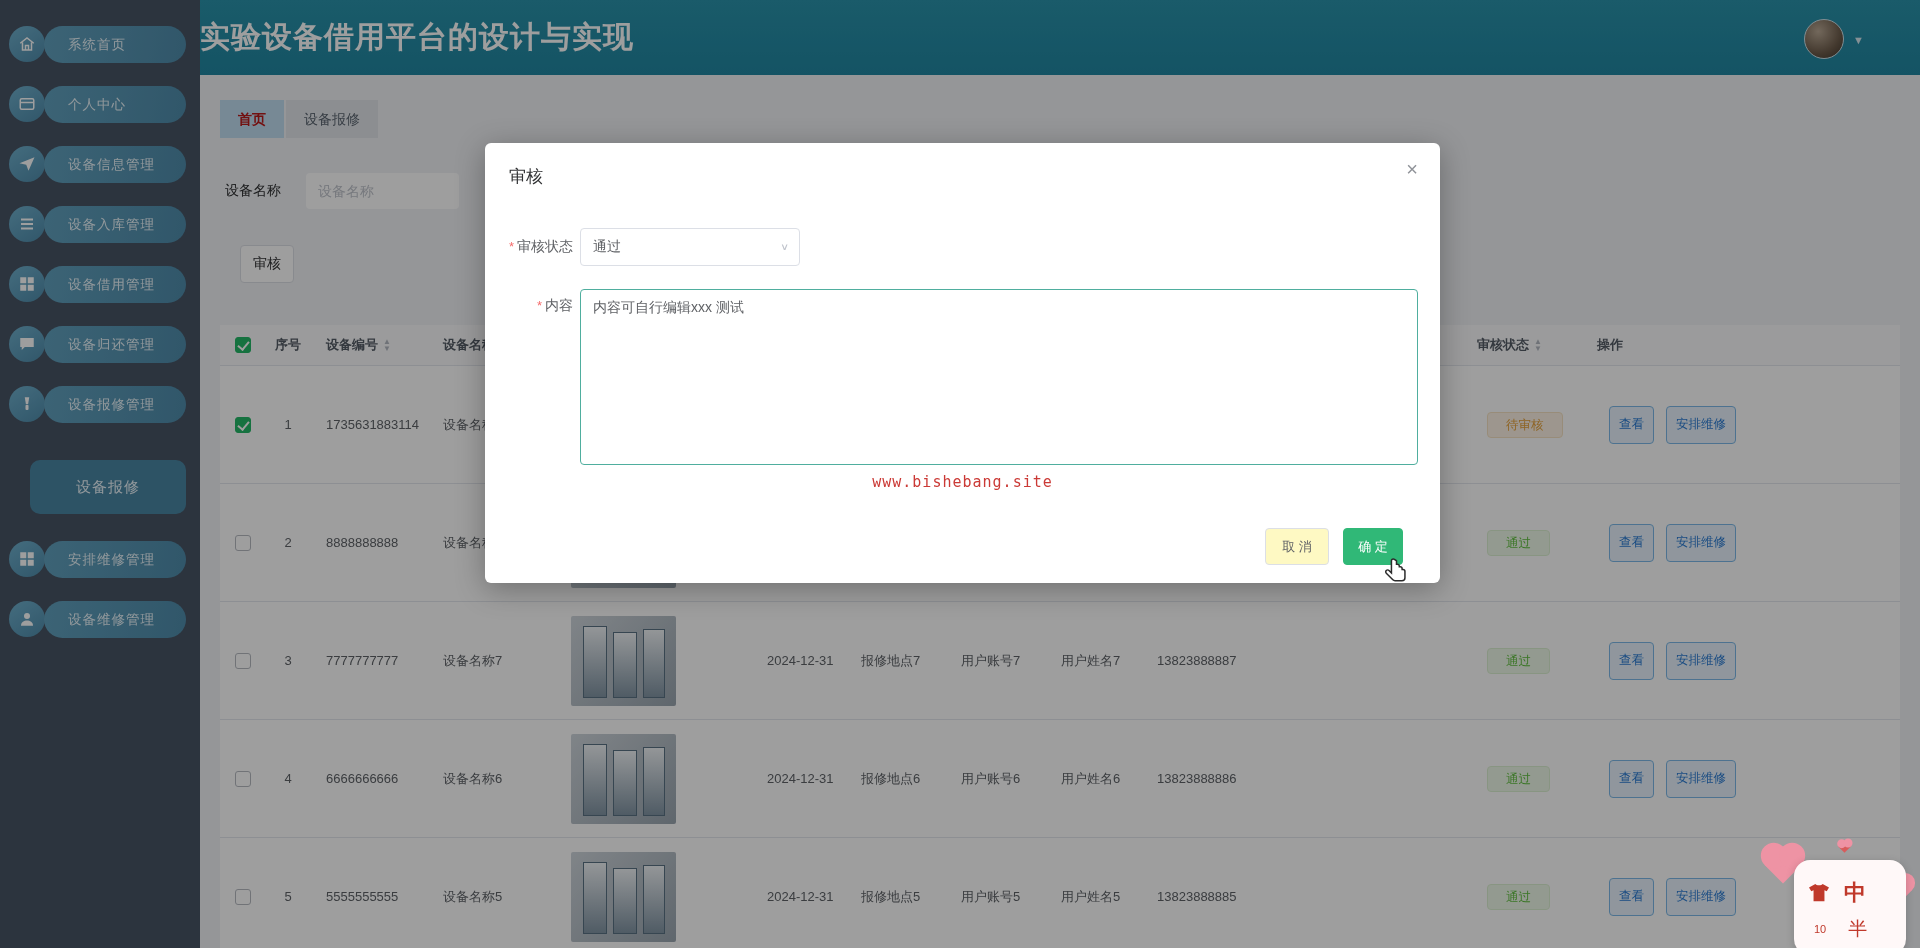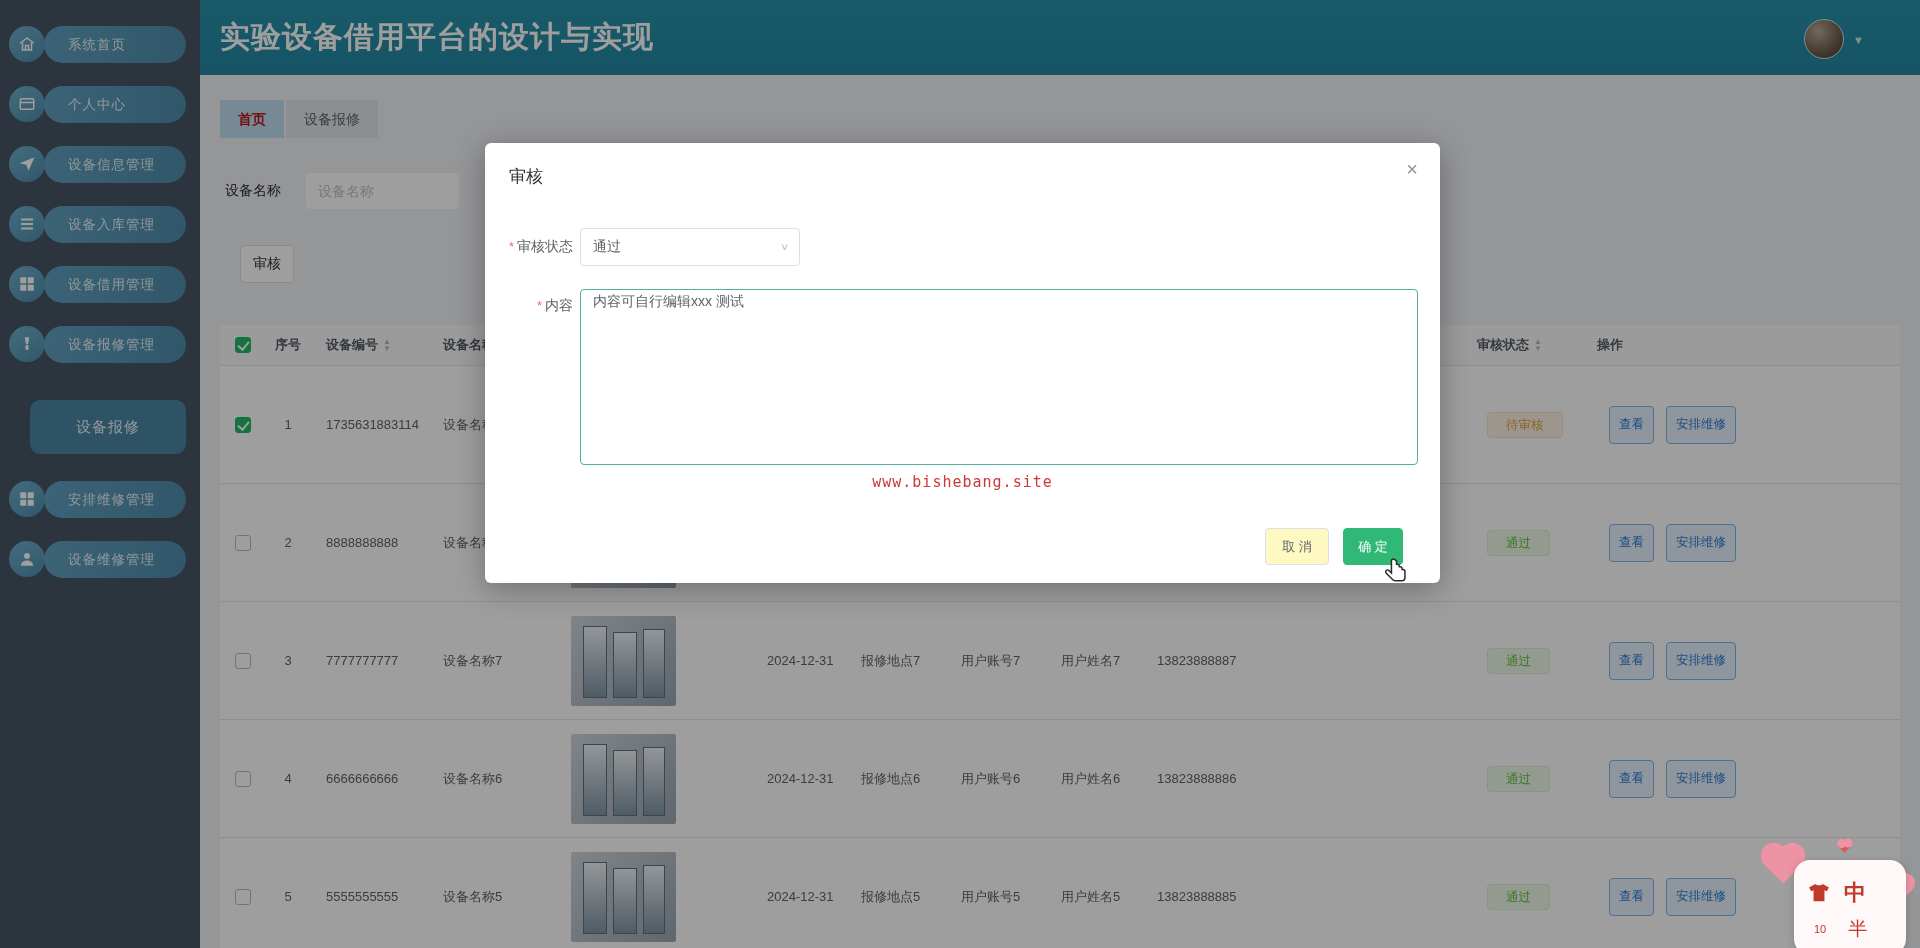--- a/index.html
+++ b/index.html
@@ -16,21 +16,21 @@
     background:linear-gradient(145deg,#6fb0cd,#4f8cab);display:flex;align-items:center;justify-content:center;}
   .side-pill{position:absolute;left:44px;right:14px;top:0;height:37px;border-radius:19px;
     background:linear-gradient(100deg,#61a1be,#4f8cab);display:flex;align-items:center;}
   .side-pill span{color:#eaf5fa;font-size:13.5px;padding-left:24px;white-space:nowrap;letter-spacing:1px;}
   .side-item.active{height:54px;margin:14px 14px 27px 30px;}
   .side-item.active .side-pill{left:0;right:0;height:54px;border-radius:10px;background:#4a86a4;justify-content:center;}
   .side-item.active .side-pill span{padding-left:0;font-size:15px;}
   
   .topbar{position:absolute;left:200px;top:0;right:0;height:75px;z-index:10;
     background:linear-gradient(180deg,#2a93ab,#2187a2);display:flex;align-items:center;}
-  .topbar .title{color:#ffffff;font-size:30px;font-weight:800;padding-left:20px;letter-spacing:1px;}
+  .topbar .title{color:#ffffff;font-size:30px;font-weight:800;letter-spacing:1px;}
   .avatar{position:absolute;right:76px;top:19px;width:38px;height:38px;border-radius:50%;
     background:radial-gradient(circle at 35% 30%,#b9a894,#6e5d4c 60%,#3f352b);border:1px solid #cfe3ea;}
   .avatar-caret{position:absolute;right:56px;top:34px;color:#d7e9f0;font-size:11px;}
   
   .main{position:absolute;left:200px;top:75px;right:0;bottom:0;background:#f0f2f5;}
   .tabs{position:absolute;left:20px;top:25px;display:flex;}
   .tab{height:38px;line-height:38px;padding:0 18px;font-size:14px;cursor:pointer;}
   .tab.active{background:#c0ddf1;color:#b91c1c;font-weight:bold;}
   .tab.inactive{background:#e3e6ea;color:#5a6470;margin-left:2px;}
   .search-label{position:absolute;left:25px;top:107px;font-size:14px;color:#303133;}
@@ -71,21 +71,21 @@
     z-index:60;box-shadow:0 6px 30px rgba(0,0,0,.3);}
   .m-title{position:absolute;left:24px;top:22px;font-size:17px;color:#303133;}
   .m-close{position:absolute;right:22px;top:16px;font-size:20px;color:#909399;cursor:pointer;line-height:20px;}
   .m-label{position:absolute;width:88px;text-align:right;font-size:14px;color:#606266;}
   .req{color:#f56c6c;margin-right:3px;font-size:13px;}
   .m-select{position:absolute;left:95px;top:85px;width:220px;height:38px;border:1px solid #dcdfe6;border-radius:4px;
     box-sizing:border-box;display:flex;align-items:center;cursor:pointer;background:#fff;}
   .m-select .val{font-size:14px;color:#606266;padding-left:12px;flex:1;}
   .m-select .car{color:#c0c4cc;font-size:12px;padding-right:10px;transform:scaleY(.8);}
   .m-textarea{position:absolute;left:95px;top:146px;width:838px;height:176px;border:1px solid #4fae9e;border-radius:4px;
-    box-sizing:border-box;padding:3px 12px;font-size:14px;color:#606266;resize:none;outline:none;
+    box-sizing:border-box;padding:9px 12px;font-size:14px;color:#606266;resize:none;outline:none;
     font-family:"Liberation Sans","DejaVu Sans",sans-serif;}
   .watermark{position:absolute;left:0;right:0;top:330px;text-align:center;color:#cb3a36;
     font-family:"DejaVu Sans Mono",monospace;font-size:15px;letter-spacing:1px;}
   .m-cancel{position:absolute;left:780px;top:385px;width:64px;height:37px;background:#fef9c3;border:1px solid #dcdfe6;
     border-radius:4px;color:#606266;font-size:13px;cursor:pointer;}
   .m-confirm{position:absolute;left:858px;top:385px;width:60px;height:37px;background:#30b877;border:1px solid #30b877;
     border-radius:4px;color:#fff;font-size:13px;cursor:pointer;}
   
   .cursor{position:absolute;left:1383px;top:556px;width:30px;height:32px;z-index:200;pointer-events:none;}
   
@@ -153,20 +153,30 @@
         <span class="side-ico">
           <svg width="18" height="18" viewBox="0 0 24 24" fill="#fff">
             <rect x="3" y="3" width="8" height="8"></rect>
             <rect x="13" y="3" width="8" height="8"></rect>
             <rect x="3" y="13" width="8" height="8"></rect>
             <rect x="13" y="13" width="8" height="8"></rect>
           </svg>
         </span>
         <span class="side-pill">
           <span>设备借用管理</span>
+        </span>
+      </div>
+      <div class="side-item">
+        <span class="side-ico">
+          <svg width="18" height="18" viewBox="0 0 24 24" fill="#fff">
+            <path d="M3 4 H21 V16 H9 L5 20 V16 H3 Z"></path>
+          </svg>
+        </span>
+        <span class="side-pill">
+          <span>设备归还管理</span>
         </span>
       </div>
       <div class="side-item">
         <span class="side-ico">
           <svg width="18" height="18" viewBox="0 0 24 24" fill="#fff">
             <path d="M9 3 H15 L13.5 12 H10.5 Z"></path>
             <rect x="10" y="13" width="4" height="7" rx="1.5"></rect>
           </svg>
         </span>
         <span class="side-pill">

